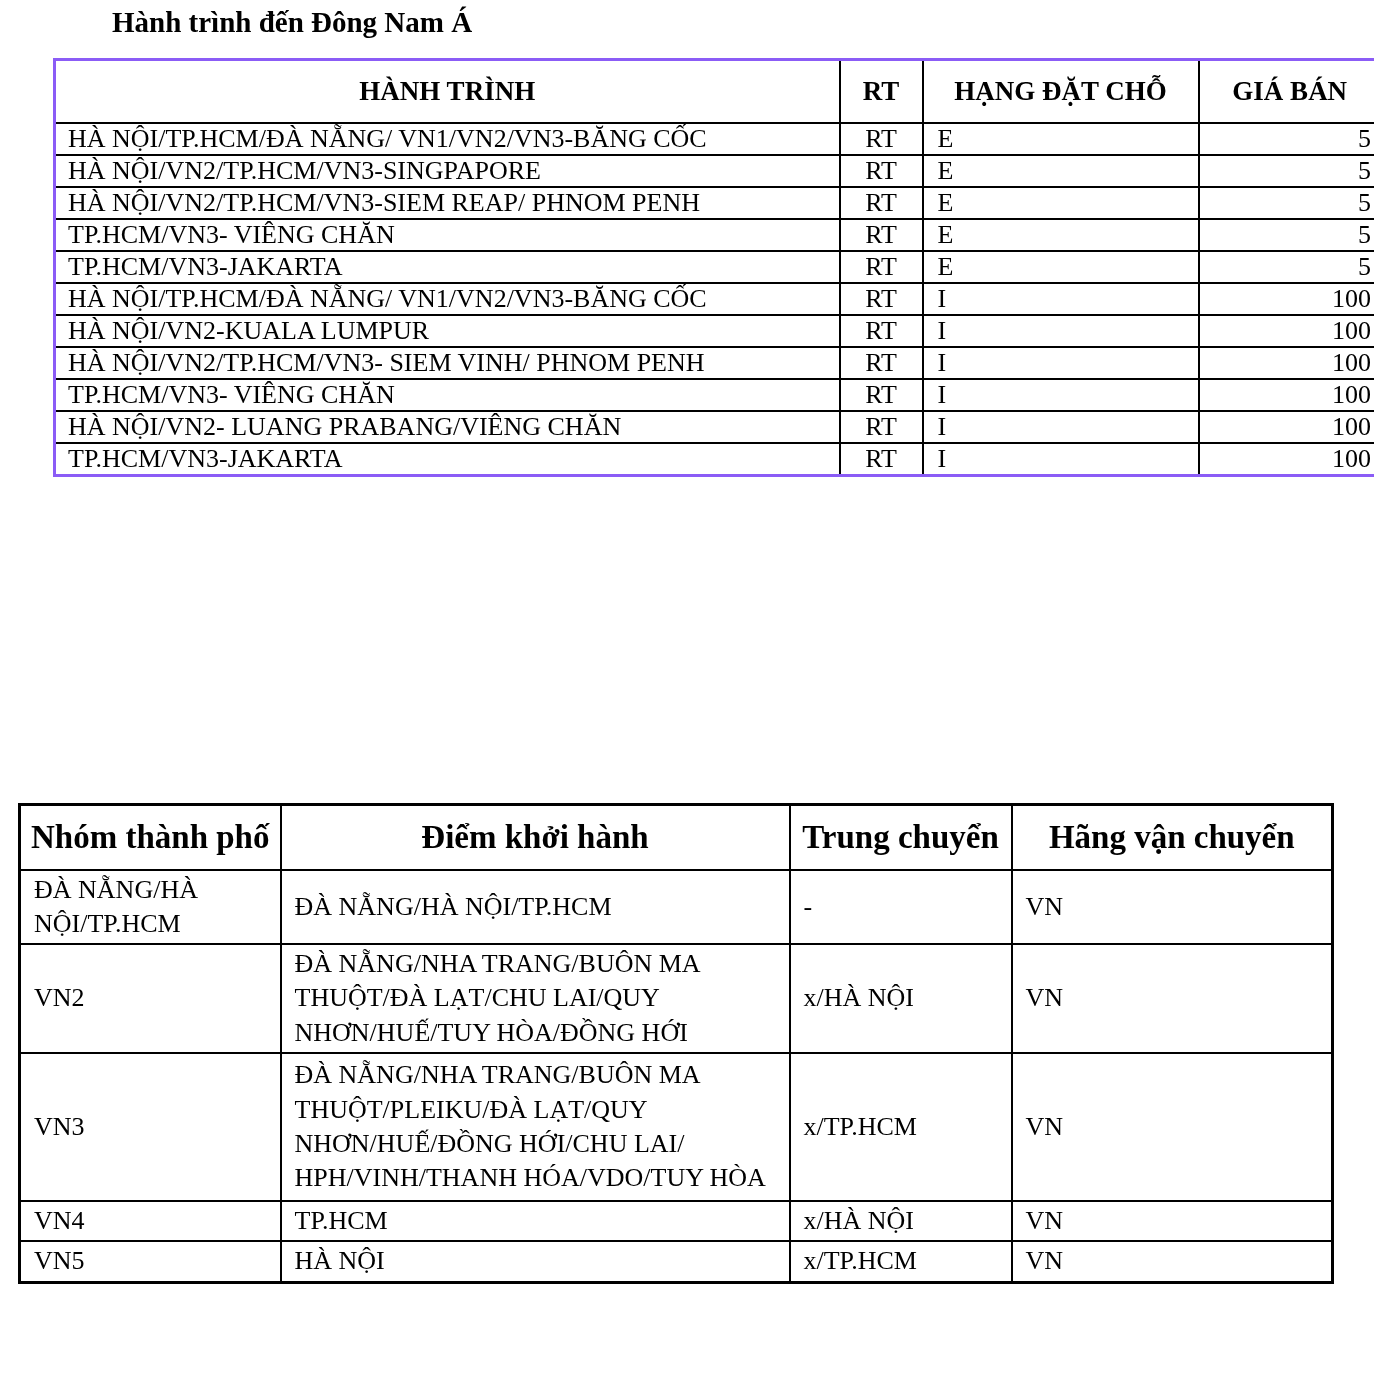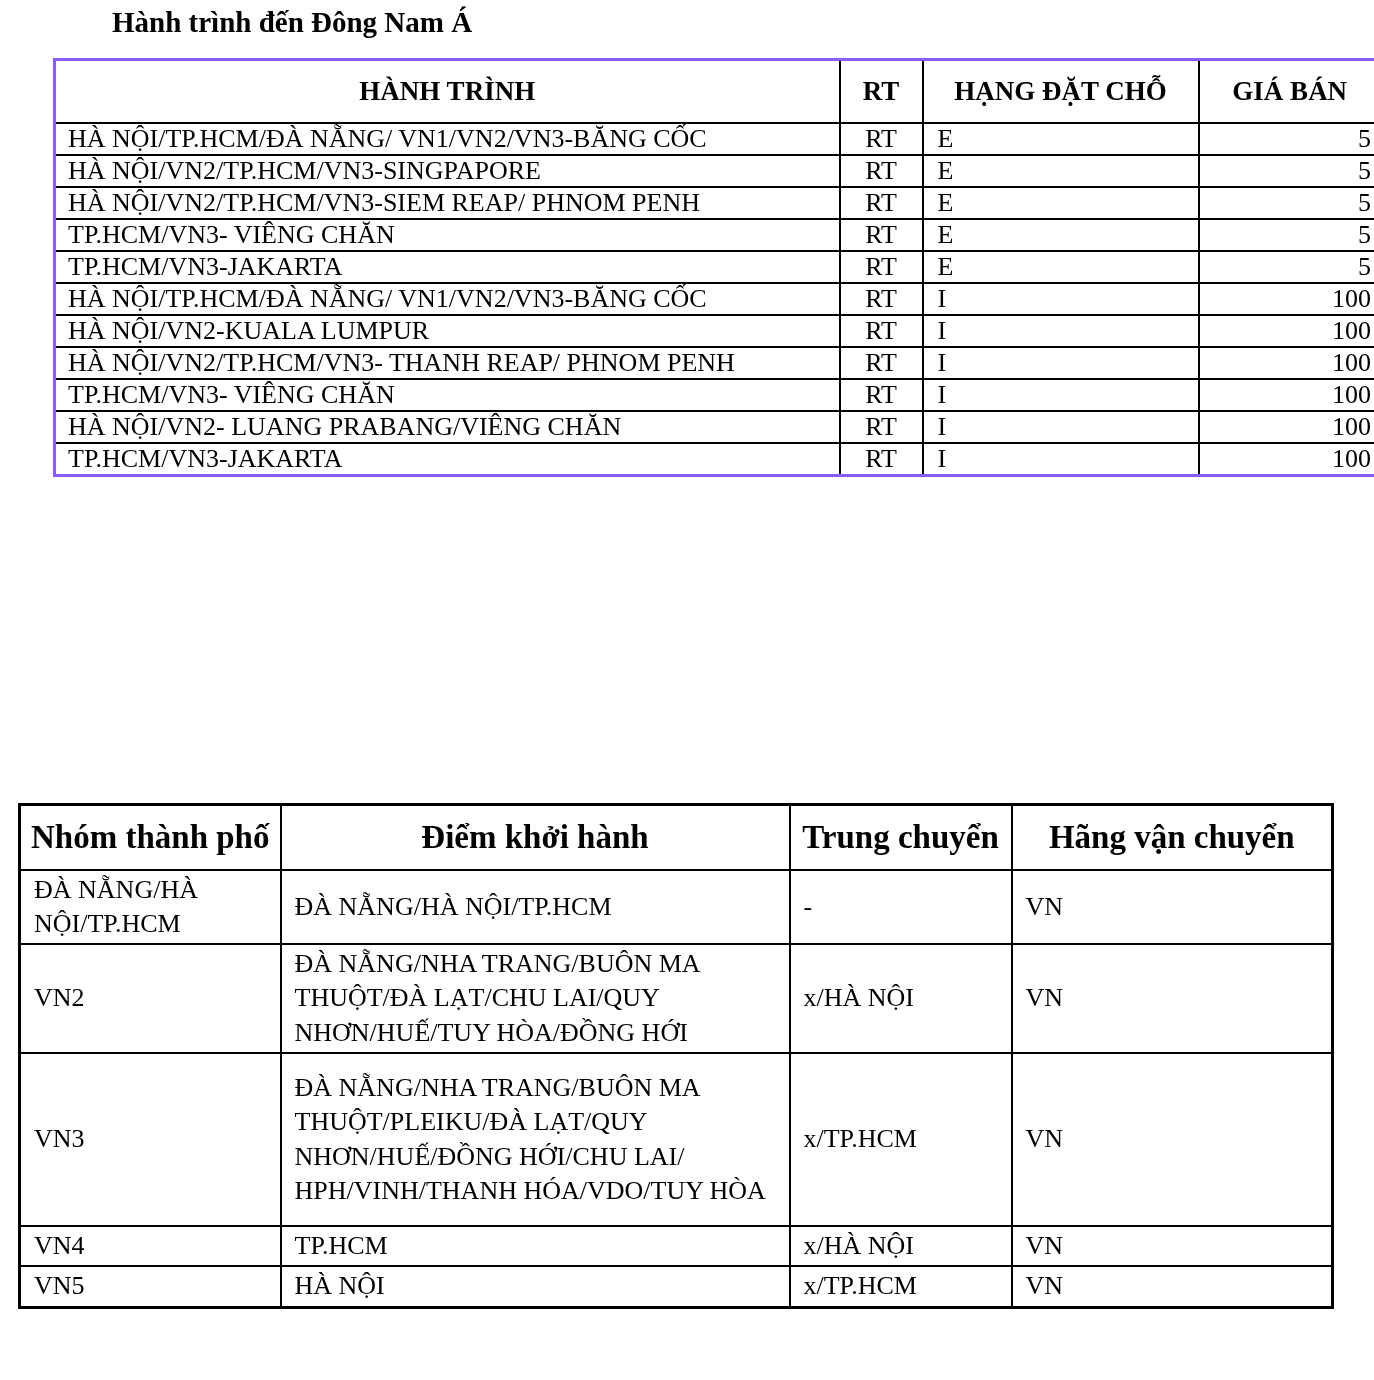--- a/index.html
+++ b/index.html
@@ -73,21 +73,21 @@
   }
   .t2 td {
     font-size: 26px;
     line-height: 1.32;
     text-align: left;
     padding: 2px 10px 2px 13px;
   }
   .t2 tr.r1 td { height: 73px; }
   .t2 tr.r2 td { height: 65px; }
   .t2 tr.r3 td { height: 104px; }
-  .t2 tr.r4 td { height: 173px; }
+  .t2 tr.r4 td { height: 148px; }
   .t2 tr.r5 td { height: 35px; }
   .t2 tr.r6 td { height: 37px; }
 </style>
 </head>
 <body>
 
 <div class="page">
 
   <div class="doc-title">Hành trình đến Đông Nam Á</div>
 
@@ -143,21 +143,21 @@
         <td class="cls">I</td>
         <td class="price">100</td>
       </tr>
       <tr>
         <td class="route">HÀ NỘI/VN2-KUALA LUMPUR</td>
         <td class="rt">RT</td>
         <td class="cls">I</td>
         <td class="price">100</td>
       </tr>
       <tr>
-        <td class="route">HÀ NỘI/VN2/TP.HCM/VN3- THANH REAP/ PHNOM PENH</td>
+        <td class="route">HÀ NỘI/VN2/TP.HCM/VN3- SIEM VINH/ PHNOM PENH</td>
         <td class="rt">RT</td>
         <td class="cls">I</td>
         <td class="price">100</td>
       </tr>
       <tr>
         <td class="route">TP.HCM/VN3- VIÊNG CHĂN</td>
         <td class="rt">RT</td>
         <td class="cls">I</td>
         <td class="price">100</td>
       </tr>

